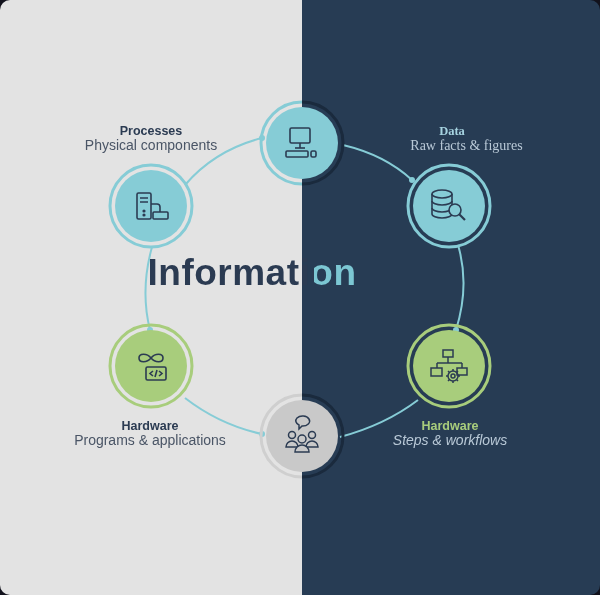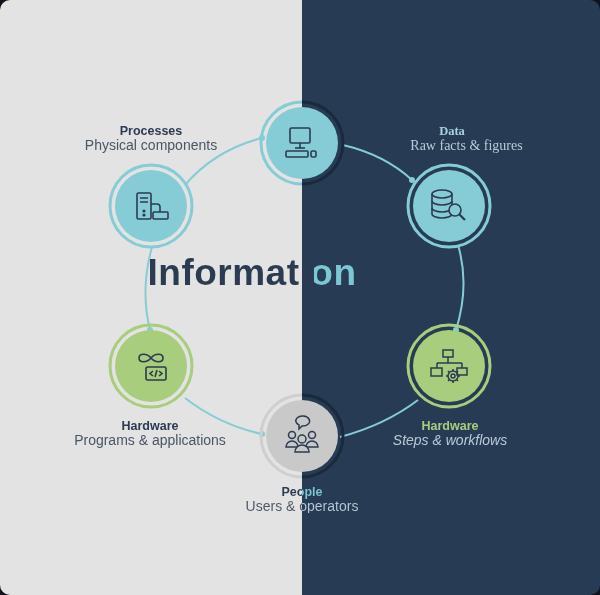--- a/index.html
+++ b/index.html
@@ -167,17 +167,13 @@
   <div class="lbl green" style="left:450px; top:419px;">
     <div class="t">Hardware</div>
     <div class="s">Steps &amp; workflows</div>
   </div>
 
   <div class="lbl dark" style="left:150px; top:419px;">
     <div class="t">Hardware</div>
     <div class="s">Programs &amp; applications</div>
   </div>
 
-  <div class="lbl" style="left:302px; top:485px;">
-    <div class="t split-text" style="background: linear-gradient(90deg,#2b3b52 0,#2b3b52 50%,#7cc7d3 50%,#7cc7d3 100%); -webkit-background-clip:text; background-clip:text; color:transparent;">People</div>
-    <div class="s" style="background: linear-gradient(90deg,#4a5566 0,#4a5566 50%,#b9c9d7 50%,#b9c9d7 100%); -webkit-background-clip:text; background-clip:text; color:transparent;">Users &amp; operators</div>
-  </div>
 </div>
 
 </body></html>

